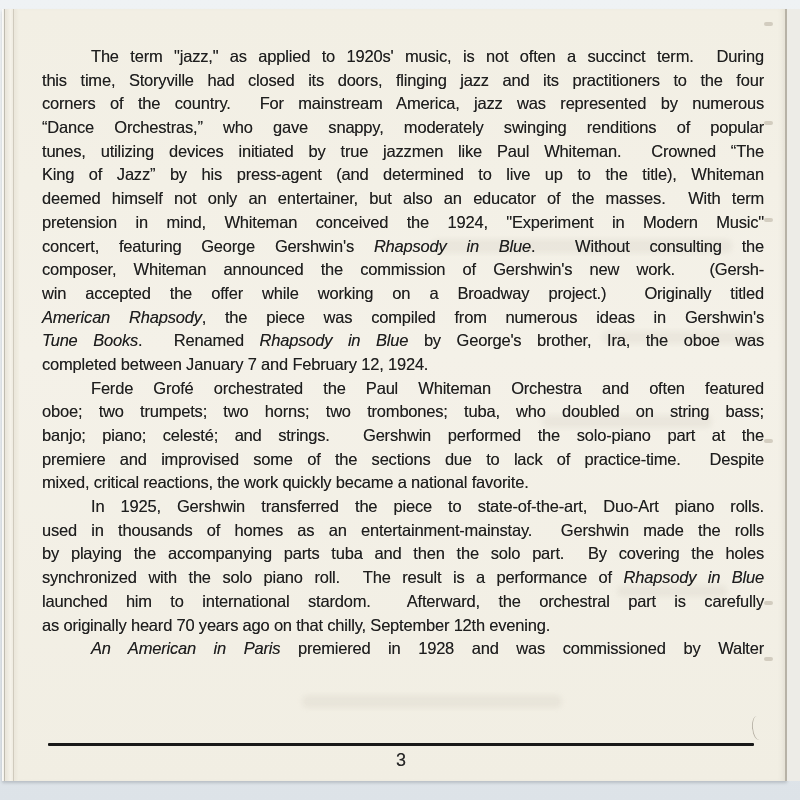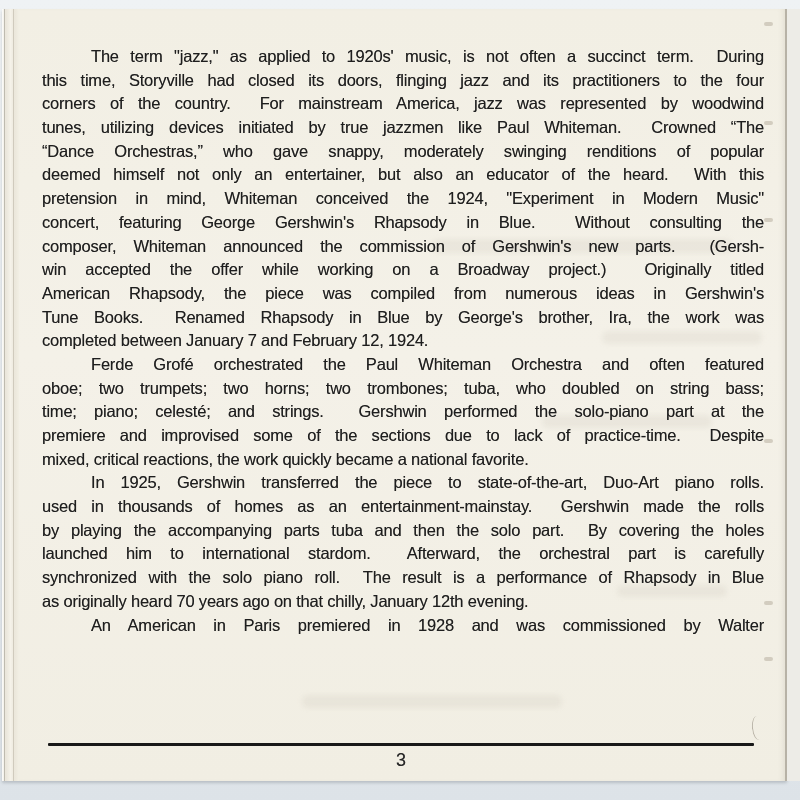--- a/index.html
+++ b/index.html
@@ -35,21 +35,21 @@
     color: #1e1e1e; font-size: 16.5px; letter-spacing: -0.2px;
     text-shadow: 0 0 0.5px rgba(30,30,30,0.55);
   }
   .line {
     line-height: 23.7px; height: 23.7px;
     text-align: justify; text-align-last: justify;
     white-space: pre-wrap;
   }
   .line.first { text-indent: 49px; }
   .line.last { text-align: center; text-align-last: left; }
-  .it { }
+  .it { font-style: italic; }
   .rule {
     position: absolute; left: 46px; top: 734px; width: 706px; height: 3px;
     background: #181818; border-radius: 1px;
   }
   .pgnum {
     position: absolute; left: 46px; top: 741px; width: 706px;
     text-align: center; font-size: 18px; color: #272727;
     text-shadow: 0 0 0.5px rgba(30,30,30,0.5);
   }
   .pencil {
@@ -76,42 +76,43 @@
 
   <div class="smudge" style="left:430px; top:230px; width:300px; height:14px;"></div>
   <div class="smudge" style="left:600px; top:322px; width:160px; height:13px;"></div>
   <div class="smudge" style="left:540px; top:406px; width:170px; height:13px;"></div>
   <div class="smudge" style="left:615px; top:576px; width:110px; height:12px;"></div>
   <div class="smudge" style="left:300px; top:686px; width:260px; height:13px;"></div>
 
   <div class="text-block">
       <div class="line first"><span>The term "jazz," as applied to 1920s' music, is not often a succinct term.  During</span></div>
       <div class="line"><span>this time, Storyville had closed its doors, flinging jazz and its practitioners to the four</span></div>
-      <div class="line"><span>corners of the country.  For mainstream America, jazz was represented by woodwind</span></div>
+      <div class="line"><span>corners of the country.  For mainstream America, jazz was represented by numerous</span></div>
+      <div class="line"><span>“Dance Orchestras,” who gave snappy, moderately swinging renditions of popular</span></div>
       <div class="line"><span>tunes, utilizing devices initiated by true jazzmen like Paul Whiteman.  Crowned “The</span></div>
-      <div class="line"><span>“Dance Orchestras,” who gave snappy, moderately swinging renditions of popular</span></div>
-      <div class="line"><span>deemed himself not only an entertainer, but also an educator of the heard.  With this</span></div>
+      <div class="line"><span>King of Jazz” by his press-agent (and determined to live up to the title), Whiteman</span></div>
+      <div class="line"><span>deemed himself not only an entertainer, but also an educator of the masses.  With term</span></div>
       <div class="line"><span>pretension in mind, Whiteman conceived the 1924, "Experiment in Modern Music"</span></div>
       <div class="line"><span>concert, featuring George Gershwin's </span><span class="it">Rhapsody in Blue</span><span>.  Without consulting the</span></div>
-      <div class="line"><span>composer, Whiteman announced the commission of Gershwin's new parts.  (Gersh-</span></div>
+      <div class="line"><span>composer, Whiteman announced the commission of Gershwin's new work.  (Gersh-</span></div>
       <div class="line"><span>win accepted the offer while working on a Broadway project.)  Originally titled</span></div>
       <div class="line"><span class="it">American Rhapsody</span><span>, the piece was compiled from numerous ideas in Gershwin's</span></div>
-      <div class="line"><span class="it">Tune Books</span><span>.  Renamed </span><span class="it">Rhapsody in Blue</span><span> by George's brother, Ira, the work was</span></div>
+      <div class="line"><span class="it">Tune Books</span><span>.  Renamed </span><span class="it">Rhapsody in Blue</span><span> by George's brother, Ira, the oboe was</span></div>
       <div class="line last"><span>completed between January 7 and February 12, 1924.</span></div>
       <div class="line first"><span>Ferde Grofé orchestrated the Paul Whiteman Orchestra and often featured</span></div>
       <div class="line"><span>oboe; two trumpets; two horns; two trombones; tuba, who doubled on string bass;</span></div>
-      <div class="line"><span>time; piano; celesté; and strings.  Gershwin performed the solo-piano part at the</span></div>
+      <div class="line"><span>banjo; piano; celesté; and strings.  Gershwin performed the solo-piano part at the</span></div>
       <div class="line"><span>premiere and improvised some of the sections due to lack of practice-time.  Despite</span></div>
       <div class="line last"><span>mixed, critical reactions, the work quickly became a national favorite.</span></div>
       <div class="line first"><span>In 1925, Gershwin transferred the piece to state-of-the-art, Duo-Art piano rolls.</span></div>
       <div class="line"><span>used in thousands of homes as an entertainment-mainstay.  Gershwin made the rolls</span></div>
       <div class="line"><span>by playing the accompanying parts tuba and then the solo part.  By covering the holes</span></div>
+      <div class="line"><span>synchronized with the solo piano roll.  The result is a performance of </span><span class="it">Rhapsody in Blue</span></div>
       <div class="line"><span>launched him to international stardom.  Afterward, the orchestral part is carefully</span></div>
-      <div class="line"><span>synchronized with the solo piano roll.  The result is a performance of </span><span class="it">Rhapsody in Blue</span></div>
-      <div class="line last"><span>as originally heard 70 years ago on that chilly, January 12th evening.</span></div>
+      <div class="line last"><span>as originally heard 70 years ago on that chilly, September 12th evening.</span></div>
       <div class="line first"><span class="it">An American in Paris</span><span> premiered in 1928 and was commissioned by Walter</span></div>
     </div>
 
   <div class="rule"></div>
   <div class="pgnum">3</div>
   <div class="pencil"></div>
 
   <div class="edge-mark" style="top:13px;"></div>
   <div class="edge-mark" style="top:112px;"></div>
   <div class="edge-mark" style="top:209px;"></div>

